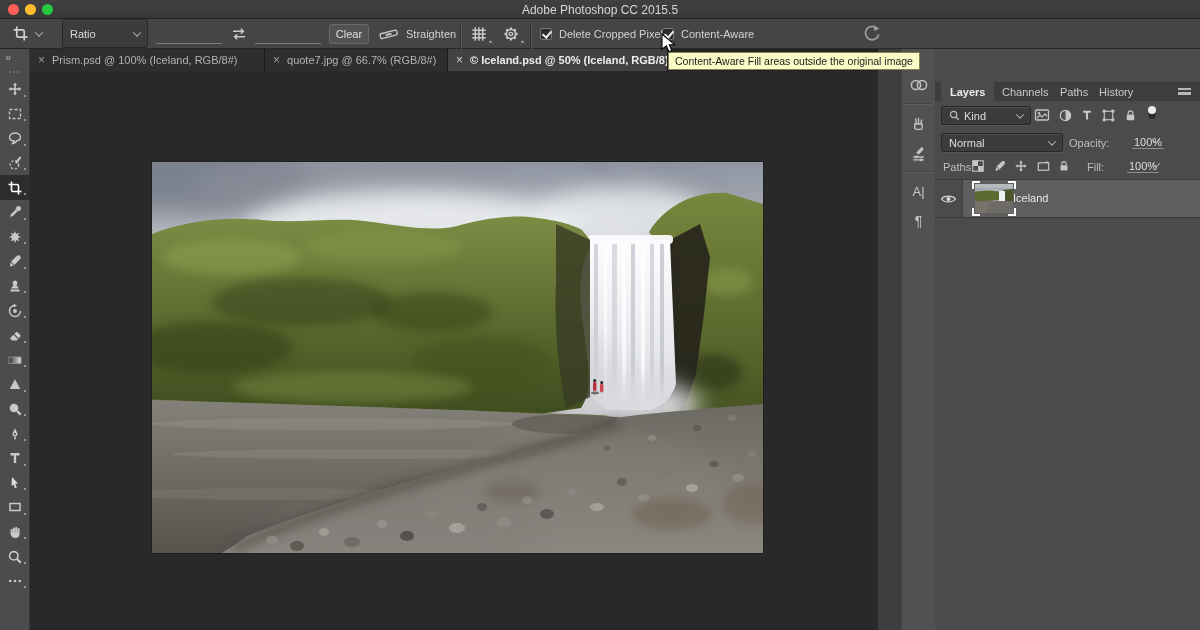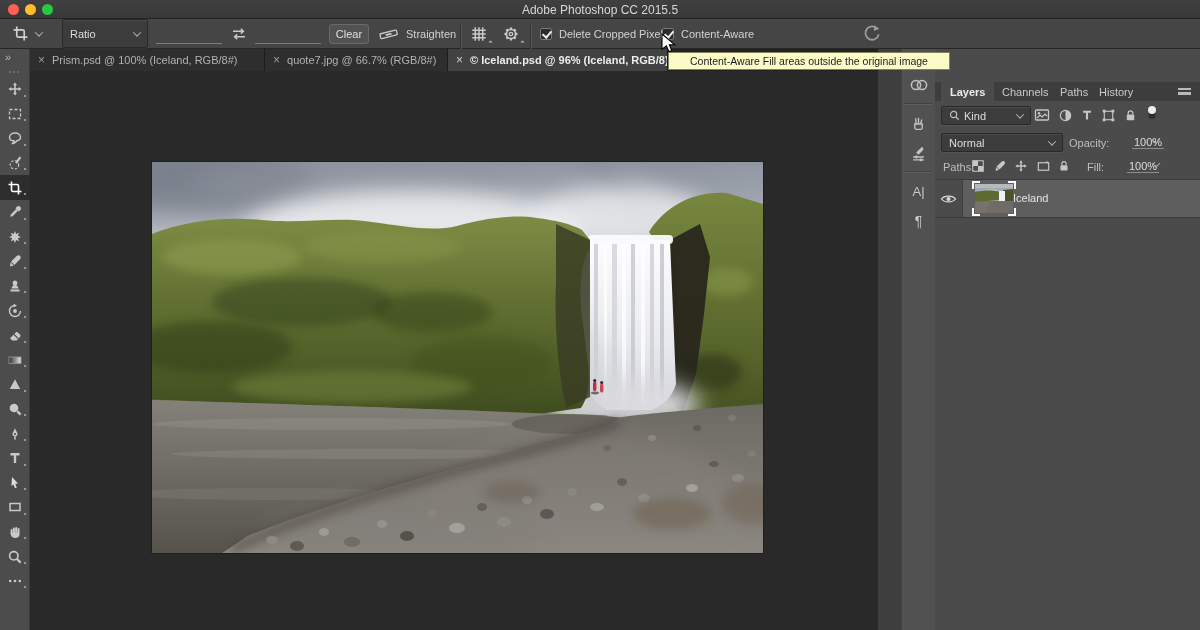--- a/index.html
+++ b/index.html
@@ -86,21 +86,21 @@
   #layer-thumb { position:absolute; left:7px; top:4px; width:38px; height:29px; }
   .crnr { position:absolute; width:8px; height:8px; }
   .crnr.tl { left:-3px; top:-3px; border-left:2px solid #fff; border-top:2px solid #fff; }
   .crnr.tr { right:-3px; top:-3px; border-right:2px solid #fff; border-top:2px solid #fff; }
   .crnr.bl { left:-3px; bottom:-3px; border-left:2px solid #fff; border-bottom:2px solid #fff; }
   .crnr.br { right:-3px; bottom:-3px; border-right:2px solid #fff; border-bottom:2px solid #fff; }
   #layer-name { position:absolute; left:78px; top:12px; color:#e6e6e6; }
 
   
   #tooltip { position:absolute; left:668px; top:52px; height:18px; display:flex; align-items:center;
-    padding:0 21px; background:#fbfbc8; border:1px solid #84845c; color:#1c1c1c; font-size:10.5px; white-space:nowrap; z-index:50; }
+    padding:0 6px; background:#fbfbc8; border:1px solid #84845c; color:#1c1c1c; font-size:10.5px; white-space:nowrap; z-index:50; }
   #cursor { position:absolute; left:661px; top:33px; z-index:60; }
 </style>
 </head>
 <body>
 
 <div id="app">
 
   <div id="titlebar">
     <span class="light" style="left:8px;  background:#ff5f56;"></span>
     <span class="light" style="left:25px; background:#ffbd2e;"></span>
@@ -183,21 +183,21 @@
     <div class="doc-tab" style="left:30px; width:235px;">
       <span class="tab-close">×</span>
       <span>Prism.psd @ 100% (Iceland, RGB/8#)</span>
     </div>
     <div class="doc-tab" style="left:265px; width:183px;">
       <span class="tab-close">×</span>
       <span>quote7.jpg @ 66.7% (RGB/8#)</span>
     </div>
     <div class="doc-tab active" style="left:448px; width:220px;">
       <span class="tab-close">×</span>
-      <span style="font-weight:bold;">© Iceland.psd @ 96% (Iceland, RGB/8)</span>
+      <span style="font-weight:bold;">© Iceland.psd @ 50% (Iceland, RGB/8)</span>
     </div>
   </div>
 
   <div id="canvas-area"></div>
   <div id="photo">
     <svg width="611" height="391" viewBox="0 0 611 391">
       <defs>
         <linearGradient id="sky" x1="0" y1="0" x2="0" y2="1">
           <stop offset="0" stop-color="#8f96a2"></stop>
             <stop offset=".45" stop-color="#bcbec4"></stop>

